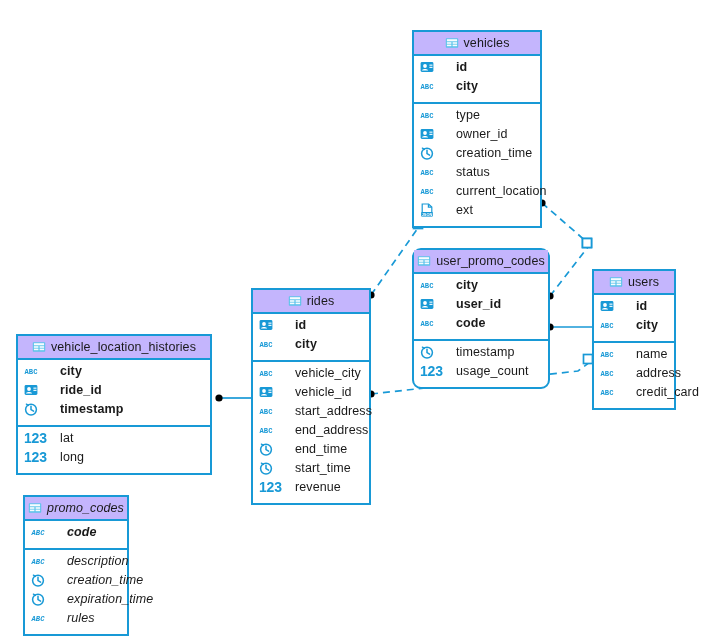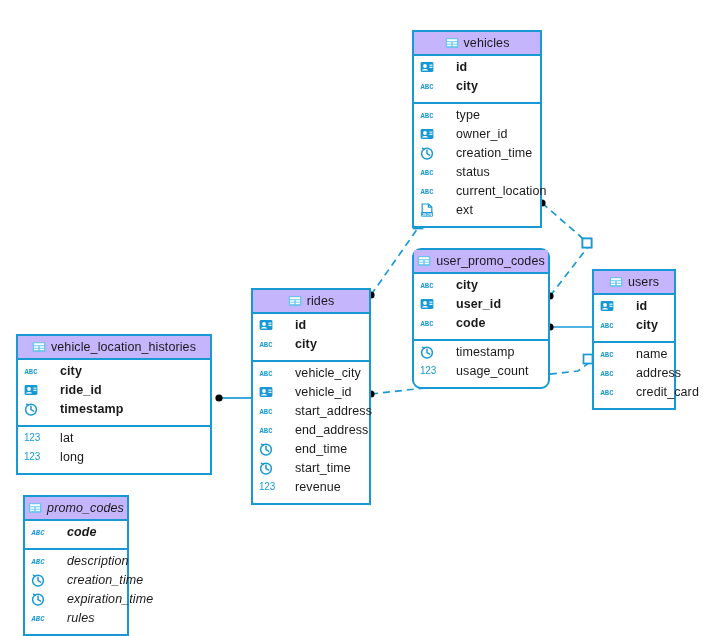--- a/index.html
+++ b/index.html
@@ -76,22 +76,22 @@
     flex: 0 0 auto;
     width: 14px;
     height: 14px;
     display: block;
   }
   .ico svg { display: block; }
   .ico-num {
     flex: 0 0 auto;
     width: 14px;
     height: 14px;
-    font-size: 10px;
-    font-weight: normal;
+    font-size: 14px;
+    font-weight: bold;
     color: #1899D6;
     line-height: 14px;
     text-align: center;
     letter-spacing: -0.2px;
     font-family: "Liberation Sans", sans-serif;
   }
 </style>
 </head>
 <body>
 

